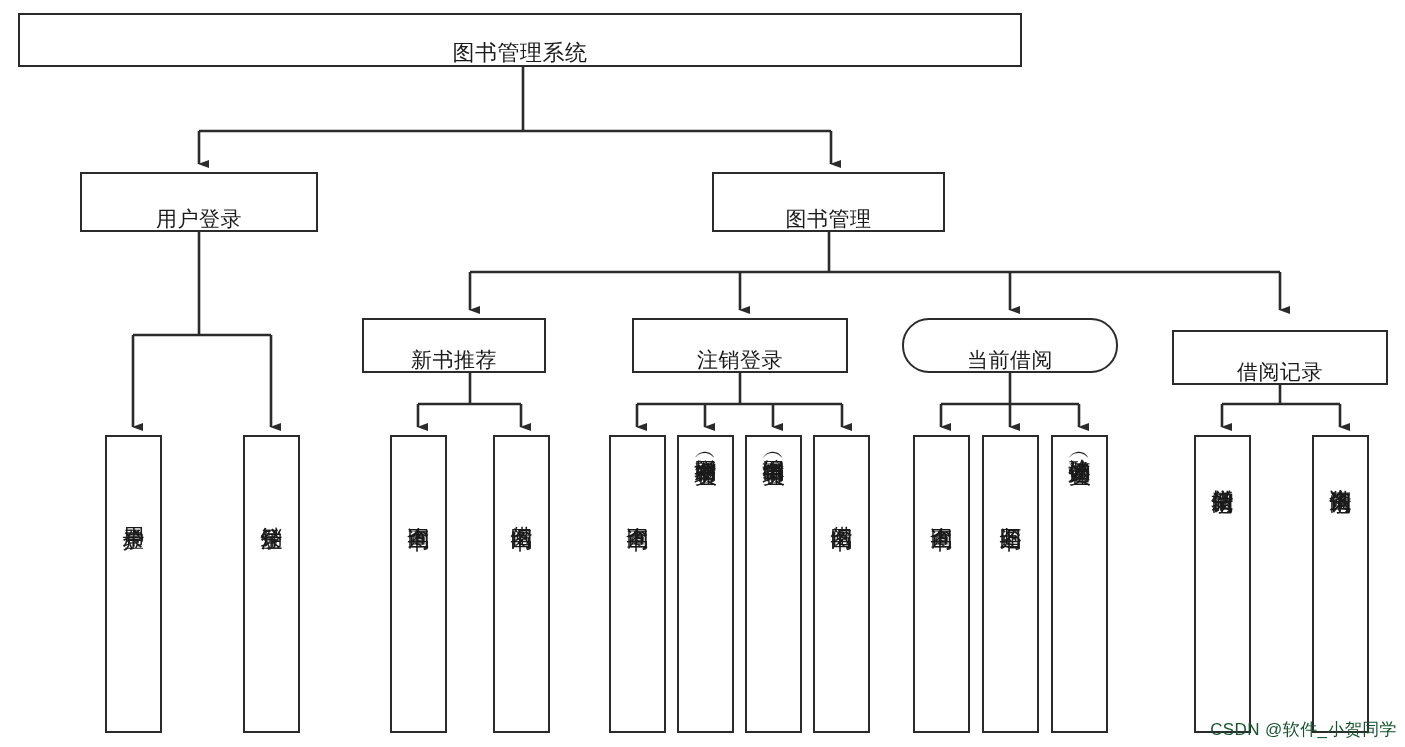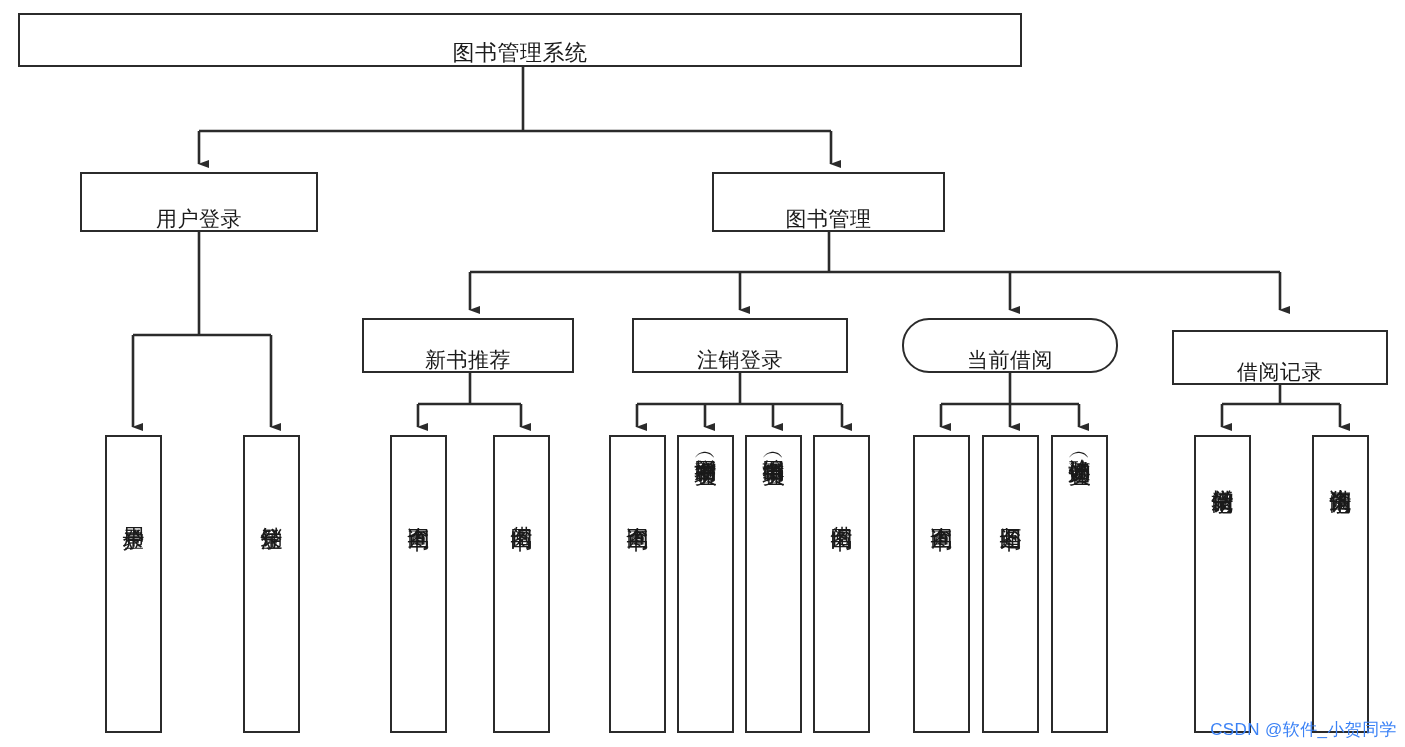--- a/index.html
+++ b/index.html
@@ -60,21 +60,21 @@
     color: #1a1a1a;
   }
   .node-v.pull-up {
     padding-top: 4px;
   }
   #watermark {
     position: absolute;
     right: 8px;
     bottom: 6px;
     font-size: 17px;
-    color: #3b82f6;
+    color: #14532d;
     white-space: nowrap;
     letter-spacing: 0.4px;
   }
 </style>
 </head>
 <body>
 
 <div id="diagram-root">
 
   <svg id="edges-layer" viewBox="0 0 1405 747" xmlns="http://www.w3.org/2000/svg">
@@ -131,21 +131,21 @@
     <span>图书管理系统</span>
   </div>
 
   <div class="node node-h" style="left:80px; top:172px; width:238px; height:60px;">
     <span>用户登录</span>
   </div>
   <div class="node node-h" style="left:712px; top:172px; width:233px; height:60px;">
     <span>图书管理</span>
   </div>
 
-  <div class="node node-h" style="left:362px; top:318px; width:212px; height:55px;">
+  <div class="node node-h" style="left:362px; top:318px; width:184px; height:55px;">
     <span>新书推荐</span>
   </div>
   <div class="node node-h" style="left:632px; top:318px; width:216px; height:55px;">
     <span>注销登录</span>
   </div>
   <div class="node node-h" style="left:902px; top:318px; width:216px; height:55px;border-radius:27px;">
     <span>当前借阅</span>
   </div>
   <div class="node node-h" style="left:1172px; top:330px; width:216px; height:55px;">
     <span>借阅记录</span>

